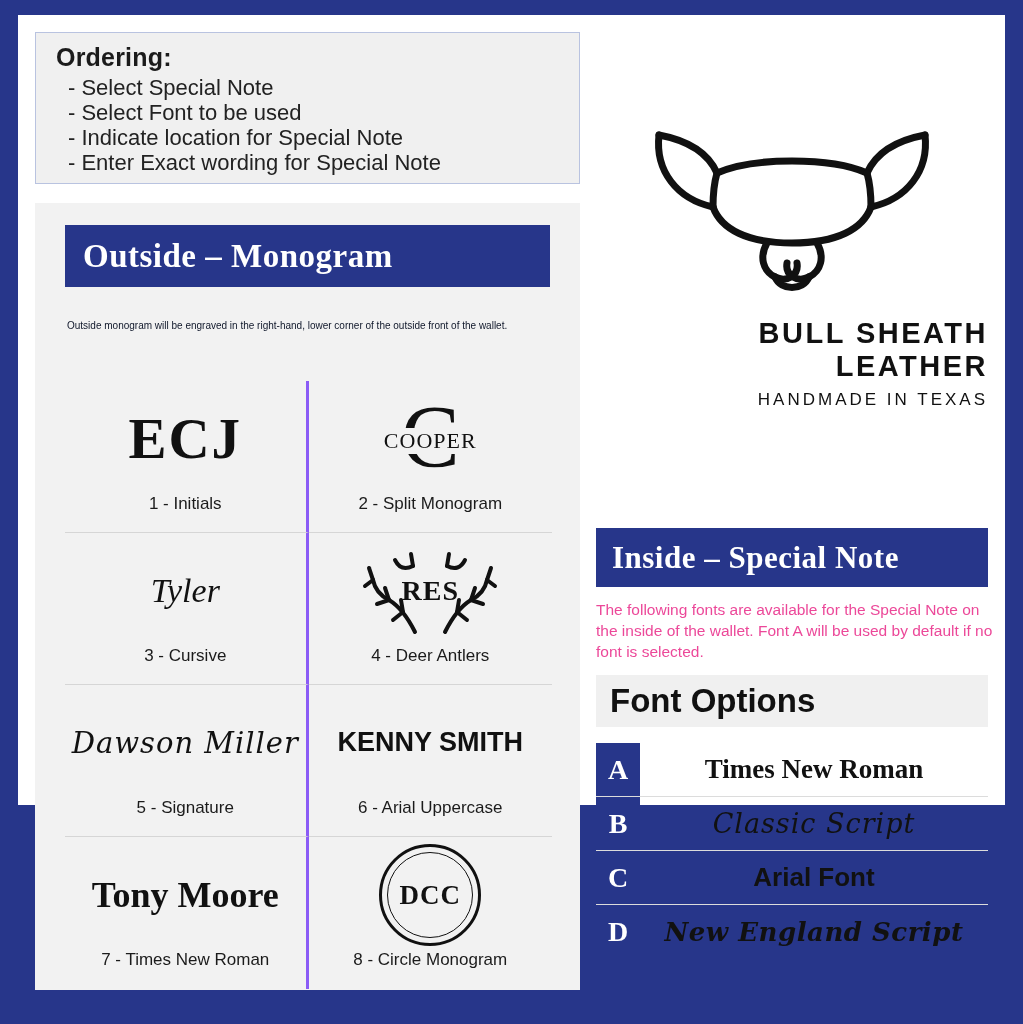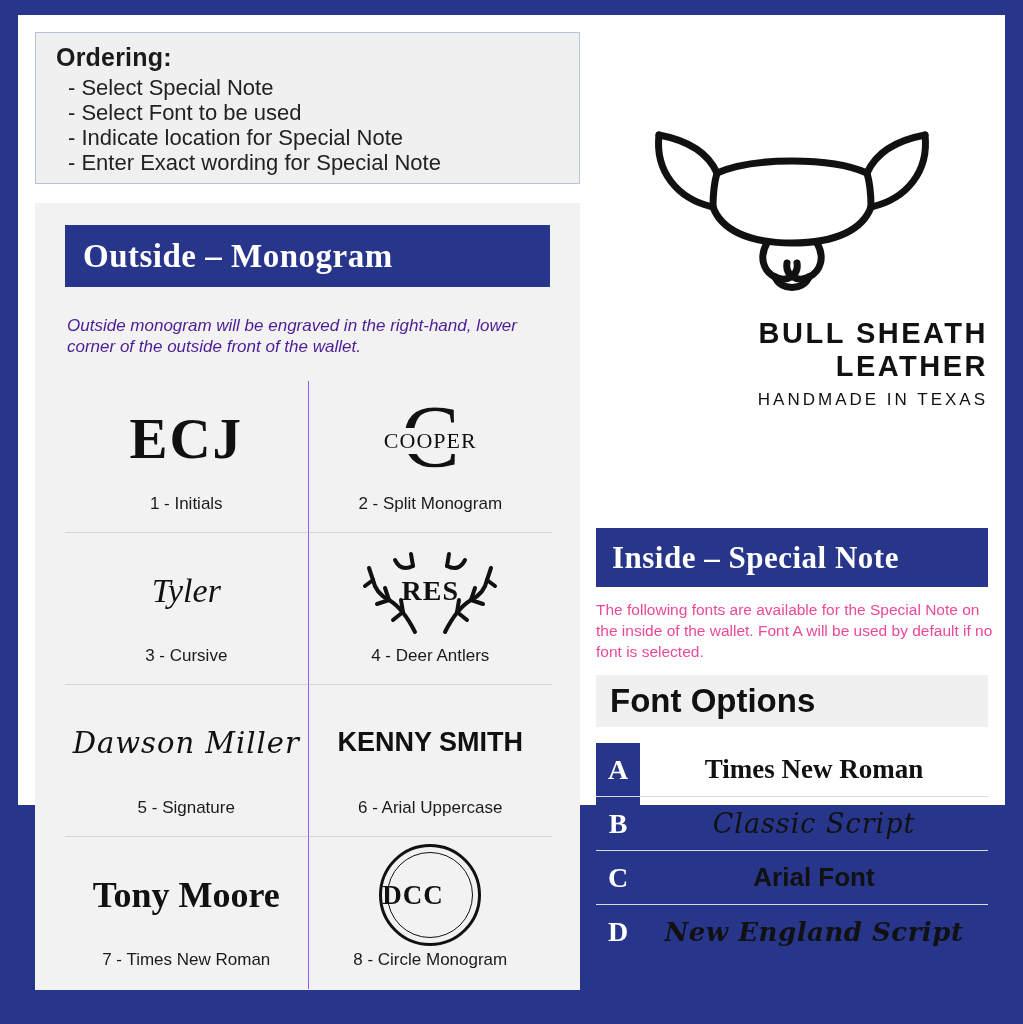--- a/index.html
+++ b/index.html
@@ -80,45 +80,44 @@
     top: 22px;
     width: 485px;
     height: 62px;
     padding-left: 18px;
   }
   .outside-desc {
     position: absolute;
     left: 32px;
     top: 112px;
     width: 500px;
-    font-size: 17px;
+    font-size: 10px;
     line-height: 21px;
-    color: #4c1d95;
-    font-style: italic;
+    color: #0f172a;
   }
 
   
   .sample-grid {
     position: absolute;
     left: 30px;
     top: 178px;
     width: 487px;
     display: grid;
     grid-template-columns: 1fr 1fr;
   }
   .sample-cell {
     height: 152px;
     box-sizing: border-box;
     display: flex;
     flex-direction: column;
     align-items: center;
     justify-content: center;
     position: relative;
   }
-  .sample-cell.border-r { border-right: 1px solid #8b5cf6; }
+  .sample-cell.border-r { border-right: 3px solid #8b5cf6; }
   .sample-cell.border-b { border-bottom: 1px solid #d6d6d6; }
   .sample-art {
     height: 78px;
     display: flex;
     align-items: center;
     justify-content: center;
     color: #111;
   }
   .sample-label {
     font-size: 17px;
@@ -196,20 +195,21 @@
     font-weight: bold;
   }
   .circle-mono {
     position: relative;
     width: 96px;
     height: 96px;
     border: 3px solid #111;
     border-radius: 50%;
     display: flex;
     align-items: center;
+    justify-content: center;
   }
   .circle-mono::after {
     content: "";
     position: absolute;
     left: 5px; top: 5px; right: 5px; bottom: 5px;
     border: 1px solid #111;
     border-radius: 50%;
   }
   .circle-mono span {
     font-family: "Liberation Serif", serif;

